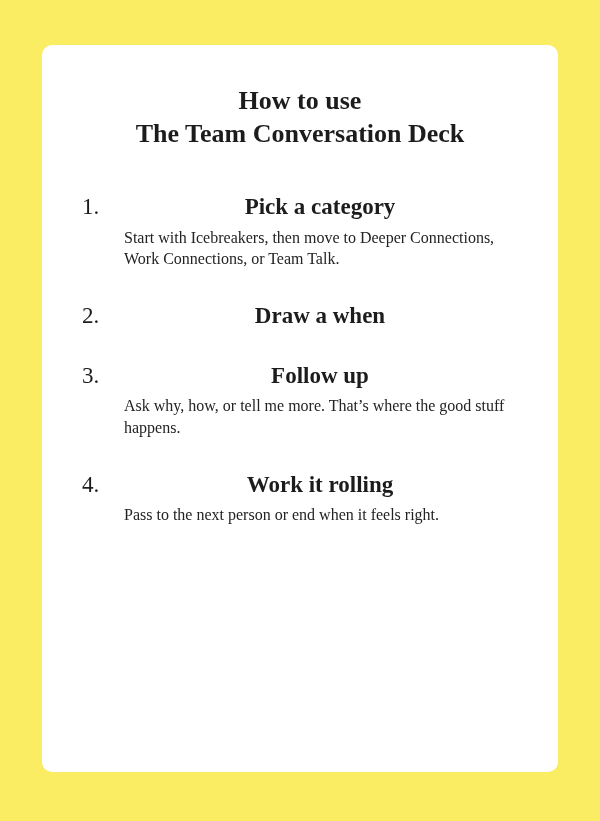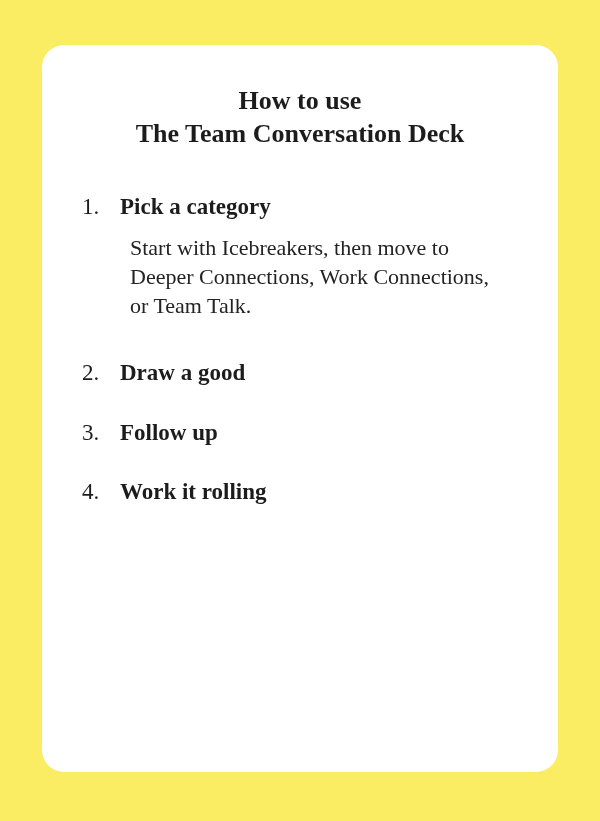--- a/index.html
+++ b/index.html
@@ -13,21 +13,21 @@
     font-family: "Liberation Serif", serif;
     overflow: hidden;
   }
   .card {
     position: absolute;
     left: 42px;
     top: 45px;
     width: 516px;
     height: 727px;
     background: #ffffff;
-    border-radius: 22px;
+    border-radius: 10px;
     box-sizing: border-box;
     padding: 36px 38px 30px 38px;
   }
   .title {
     text-align: center;
     font-weight: bold;
     font-size: 26px;
     line-height: 1.25;
     color: #1c1c1c;
     margin: 0;
@@ -59,26 +59,27 @@
   }
   .step-body {
     flex: 1 1 auto;
   }
   .step-head {
     font-weight: bold;
     font-size: 23px;
     color: #1c1c1c;
     line-height: 1.33;
     margin: 0 0 1px 0;
+    text-align: center;
   }
   .step-text {
-    font-size: 22px;
+    font-size: 16px;
     color: #232323;
     line-height: 1.33;
-    margin: 10px;
+    margin: 4px;
   }
 </style>
 </head>
 <body>
 
 <div class="card">
 
   <h1 class="title">
     <span class="title-line">How to use</span>
     <span class="title-line">The Team Conversation Deck</span>
@@ -90,32 +91,34 @@
       <div class="step-num">1.</div>
       <div class="step-body">
         <div class="step-head">Pick a category</div>
         <div class="step-text">Start with Icebreakers, then move to Deeper Connections, Work Connections, or Team Talk.</div>
       </div>
     </li>
 
     <li class="step">
       <div class="step-num">2.</div>
       <div class="step-body">
-        <div class="step-head">Draw a good</div>
+        <div class="step-head">Draw a when</div>
       </div>
     </li>
 
     <li class="step">
       <div class="step-num">3.</div>
       <div class="step-body">
         <div class="step-head">Follow up</div>
+        <div class="step-text">Ask why, how, or tell me more. That’s where the good stuff happens.</div>
       </div>
     </li>
 
     <li class="step">
       <div class="step-num">4.</div>
       <div class="step-body">
         <div class="step-head">Work it rolling</div>
+        <div class="step-text">Pass to the next person or end when it feels right.</div>
       </div>
     </li>
 
   </ol>
 </div>
 
 </body></html>

